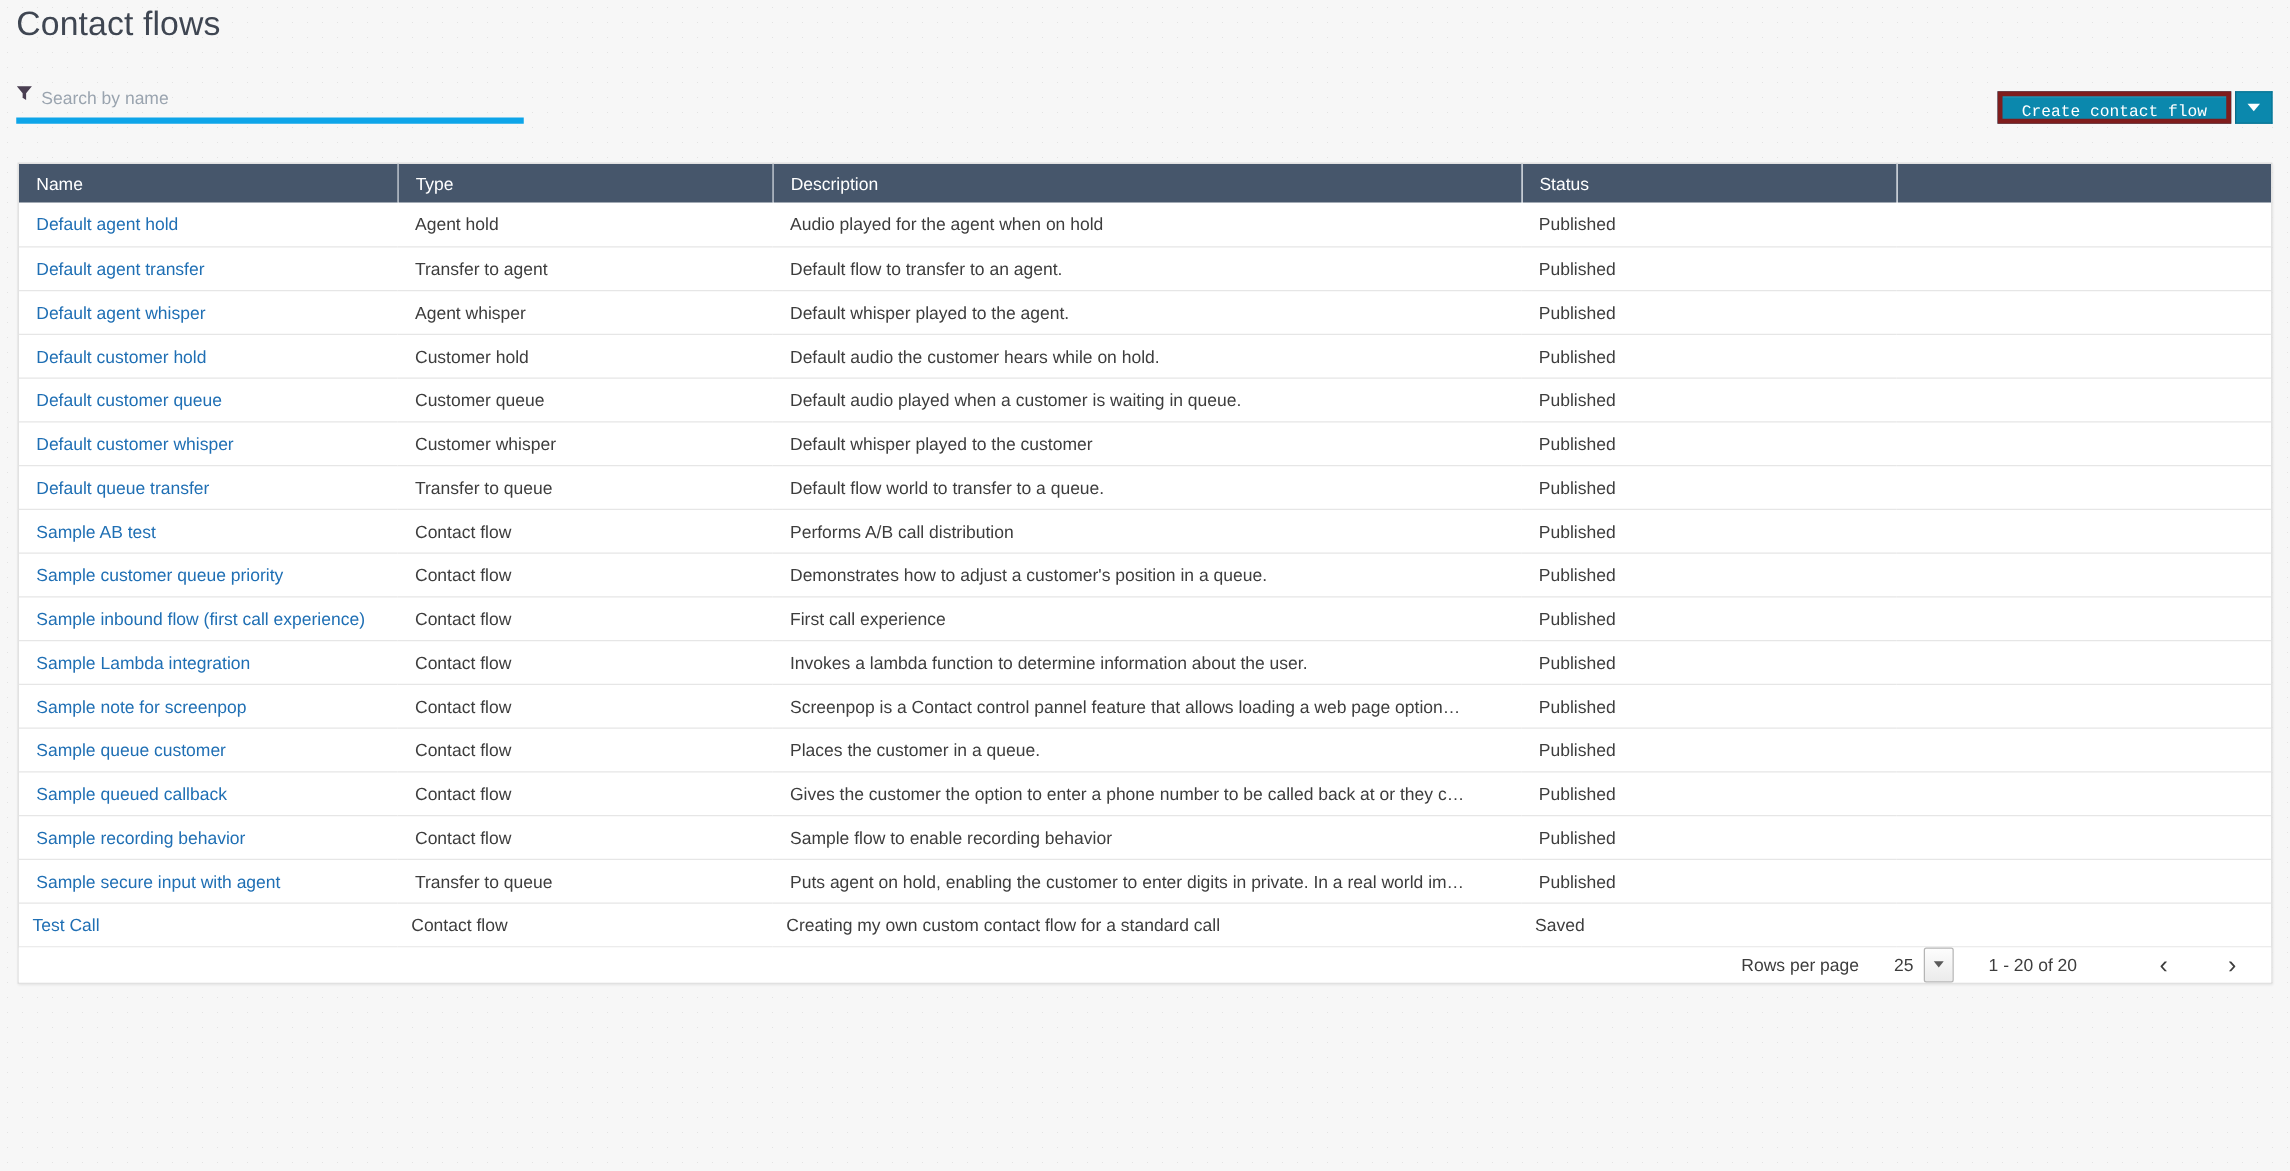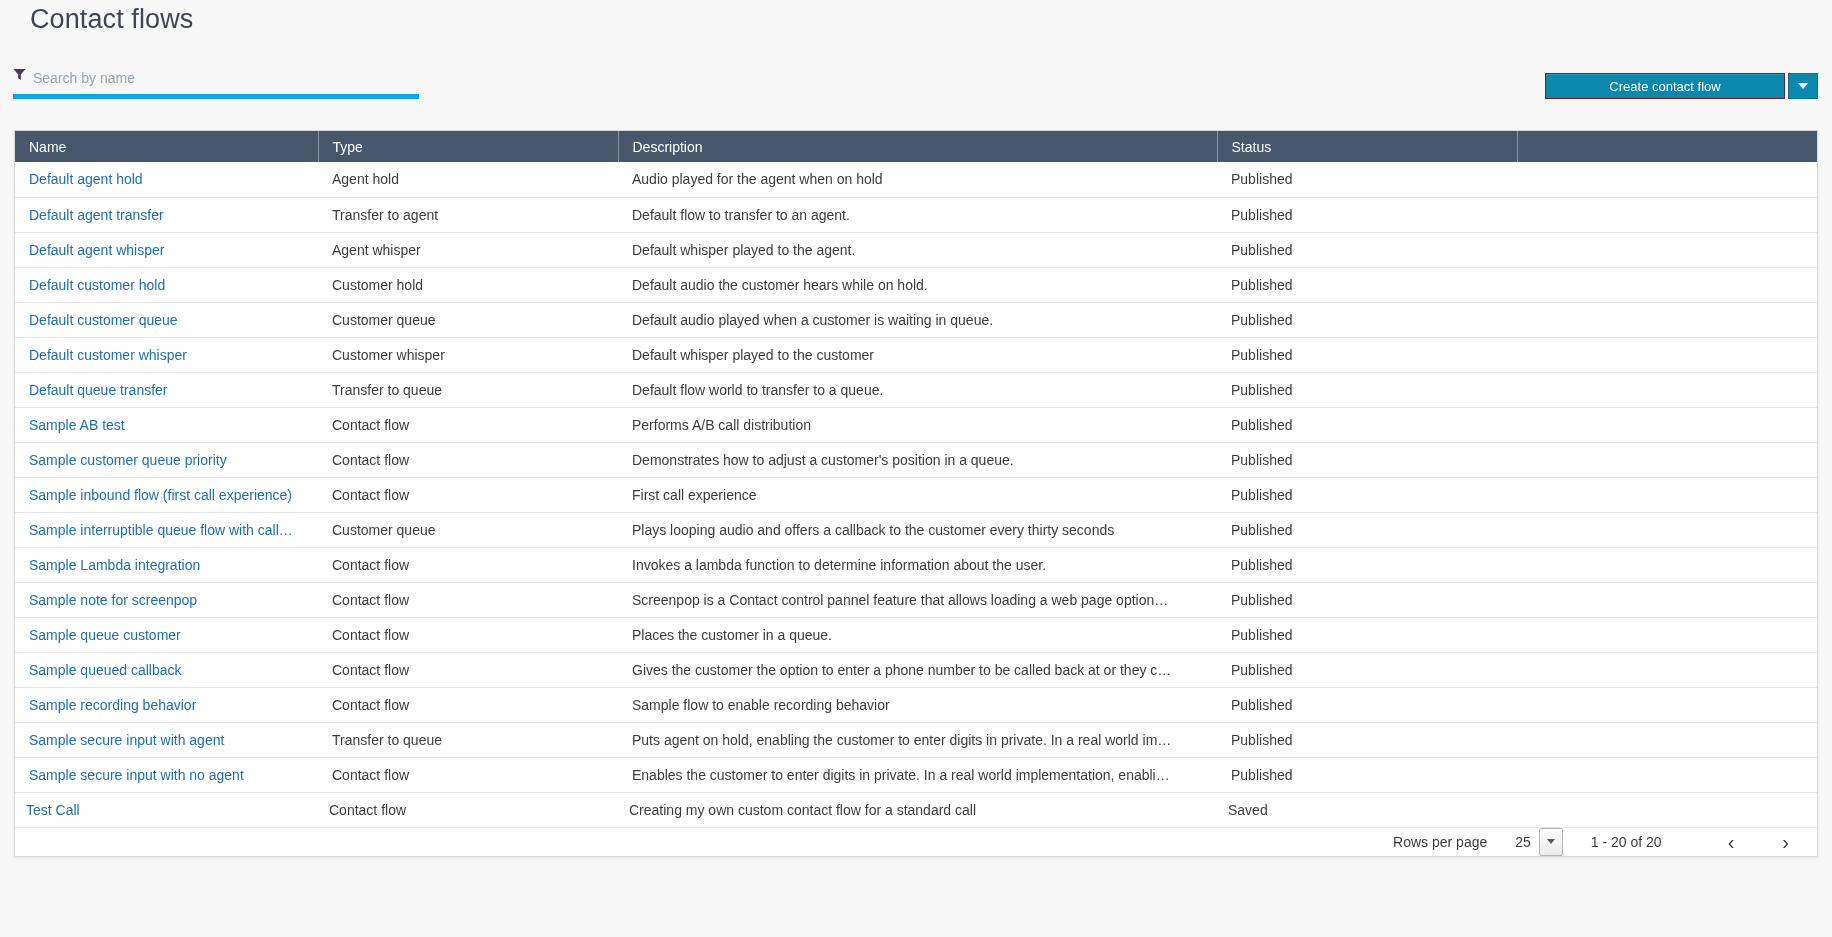--- a/index.html
+++ b/index.html
@@ -14,21 +14,21 @@
     background-image: radial-gradient(circle, #e2e2e2 0.6px, transparent 0.7px);
     background-size: 12px 12px;
     font-family: "Liberation Sans", sans-serif;
     color: #333333;
     -webkit-font-smoothing: antialiased;
   }
 
   
   .page-title {
     position: absolute;
-    left: 30px;
+    left: 13px;
     top: 2px;
     font-size: 27px;
     font-weight: 400;
     color: #3f4652;
     letter-spacing: 0.1px;
     line-height: 34px;
   }
 
   
   .search-wrap {
@@ -72,27 +72,28 @@
     display: flex;
     align-items: stretch;
     height: 26px;
   }
   .btn-primary {
     background: #0b88ad;
     color: #ffffff;
     font-size: 13px;
     line-height: 26px;
     text-align: center;
-    width: 240px;
-    height: 26px;
-    border: 1px solid #7f1d1d;
+    width: 187px;
+    height: 26px;
+    border: 4px solid #7f1d1d;
     box-sizing: border-box;
     cursor: pointer;
     user-select: none;
     box-shadow: inset 0 1px 0 rgba(255,255,255,0.12);
+    font-family: Liberation Mono, monospace;
   }
   .btn-caret {
     background: #0b88ad;
     border: 1px solid #0a7695;
     border-left: 1px solid #0a6c89;
     box-sizing: border-box;
     width: 30px;
     height: 26px;
     margin-left: 3px;
     display: flex;
@@ -307,27 +308,20 @@
           <td></td>
         </tr>
         <tr>
           <td><span class="flow-link">Sample inbound flow (first call experience)</span></td>
           <td>Contact flow</td>
           <td>First call experience</td>
           <td>Published</td>
           <td></td>
         </tr>
         <tr>
-          <td><span class="flow-link">Sample interruptible queue flow with call…</span></td>
-          <td>Customer queue</td>
-          <td>Plays looping audio and offers a callback to the customer every thirty seconds</td>
-          <td>Published</td>
-          <td></td>
-        </tr>
-        <tr>
           <td><span class="flow-link">Sample Lambda integration</span></td>
           <td>Contact flow</td>
           <td>Invokes a lambda function to determine information about the user.</td>
           <td>Published</td>
           <td></td>
         </tr>
         <tr>
           <td><span class="flow-link">Sample note for screenpop</span></td>
           <td>Contact flow</td>
           <td>Screenpop is a Contact control pannel feature that allows loading a web page option…</td>
@@ -352,27 +346,20 @@
           <td><span class="flow-link">Sample recording behavior</span></td>
           <td>Contact flow</td>
           <td>Sample flow to enable recording behavior</td>
           <td>Published</td>
           <td></td>
         </tr>
         <tr>
           <td><span class="flow-link">Sample secure input with agent</span></td>
           <td>Transfer to queue</td>
           <td>Puts agent on hold, enabling the customer to enter digits in private. In a real world im…</td>
-          <td>Published</td>
-          <td></td>
-        </tr>
-        <tr>
-          <td><span class="flow-link">Sample secure input with no agent</span></td>
-          <td>Contact flow</td>
-          <td>Enables the customer to enter digits in private. In a real world implementation, enabli…</td>
           <td>Published</td>
           <td></td>
         </tr>
         <tr>
           <td><span class="flow-link">Test Call</span></td>
           <td>Contact flow</td>
           <td>Creating my own custom contact flow for a standard call</td>
           <td>Saved</td>
           <td></td>
         </tr>

